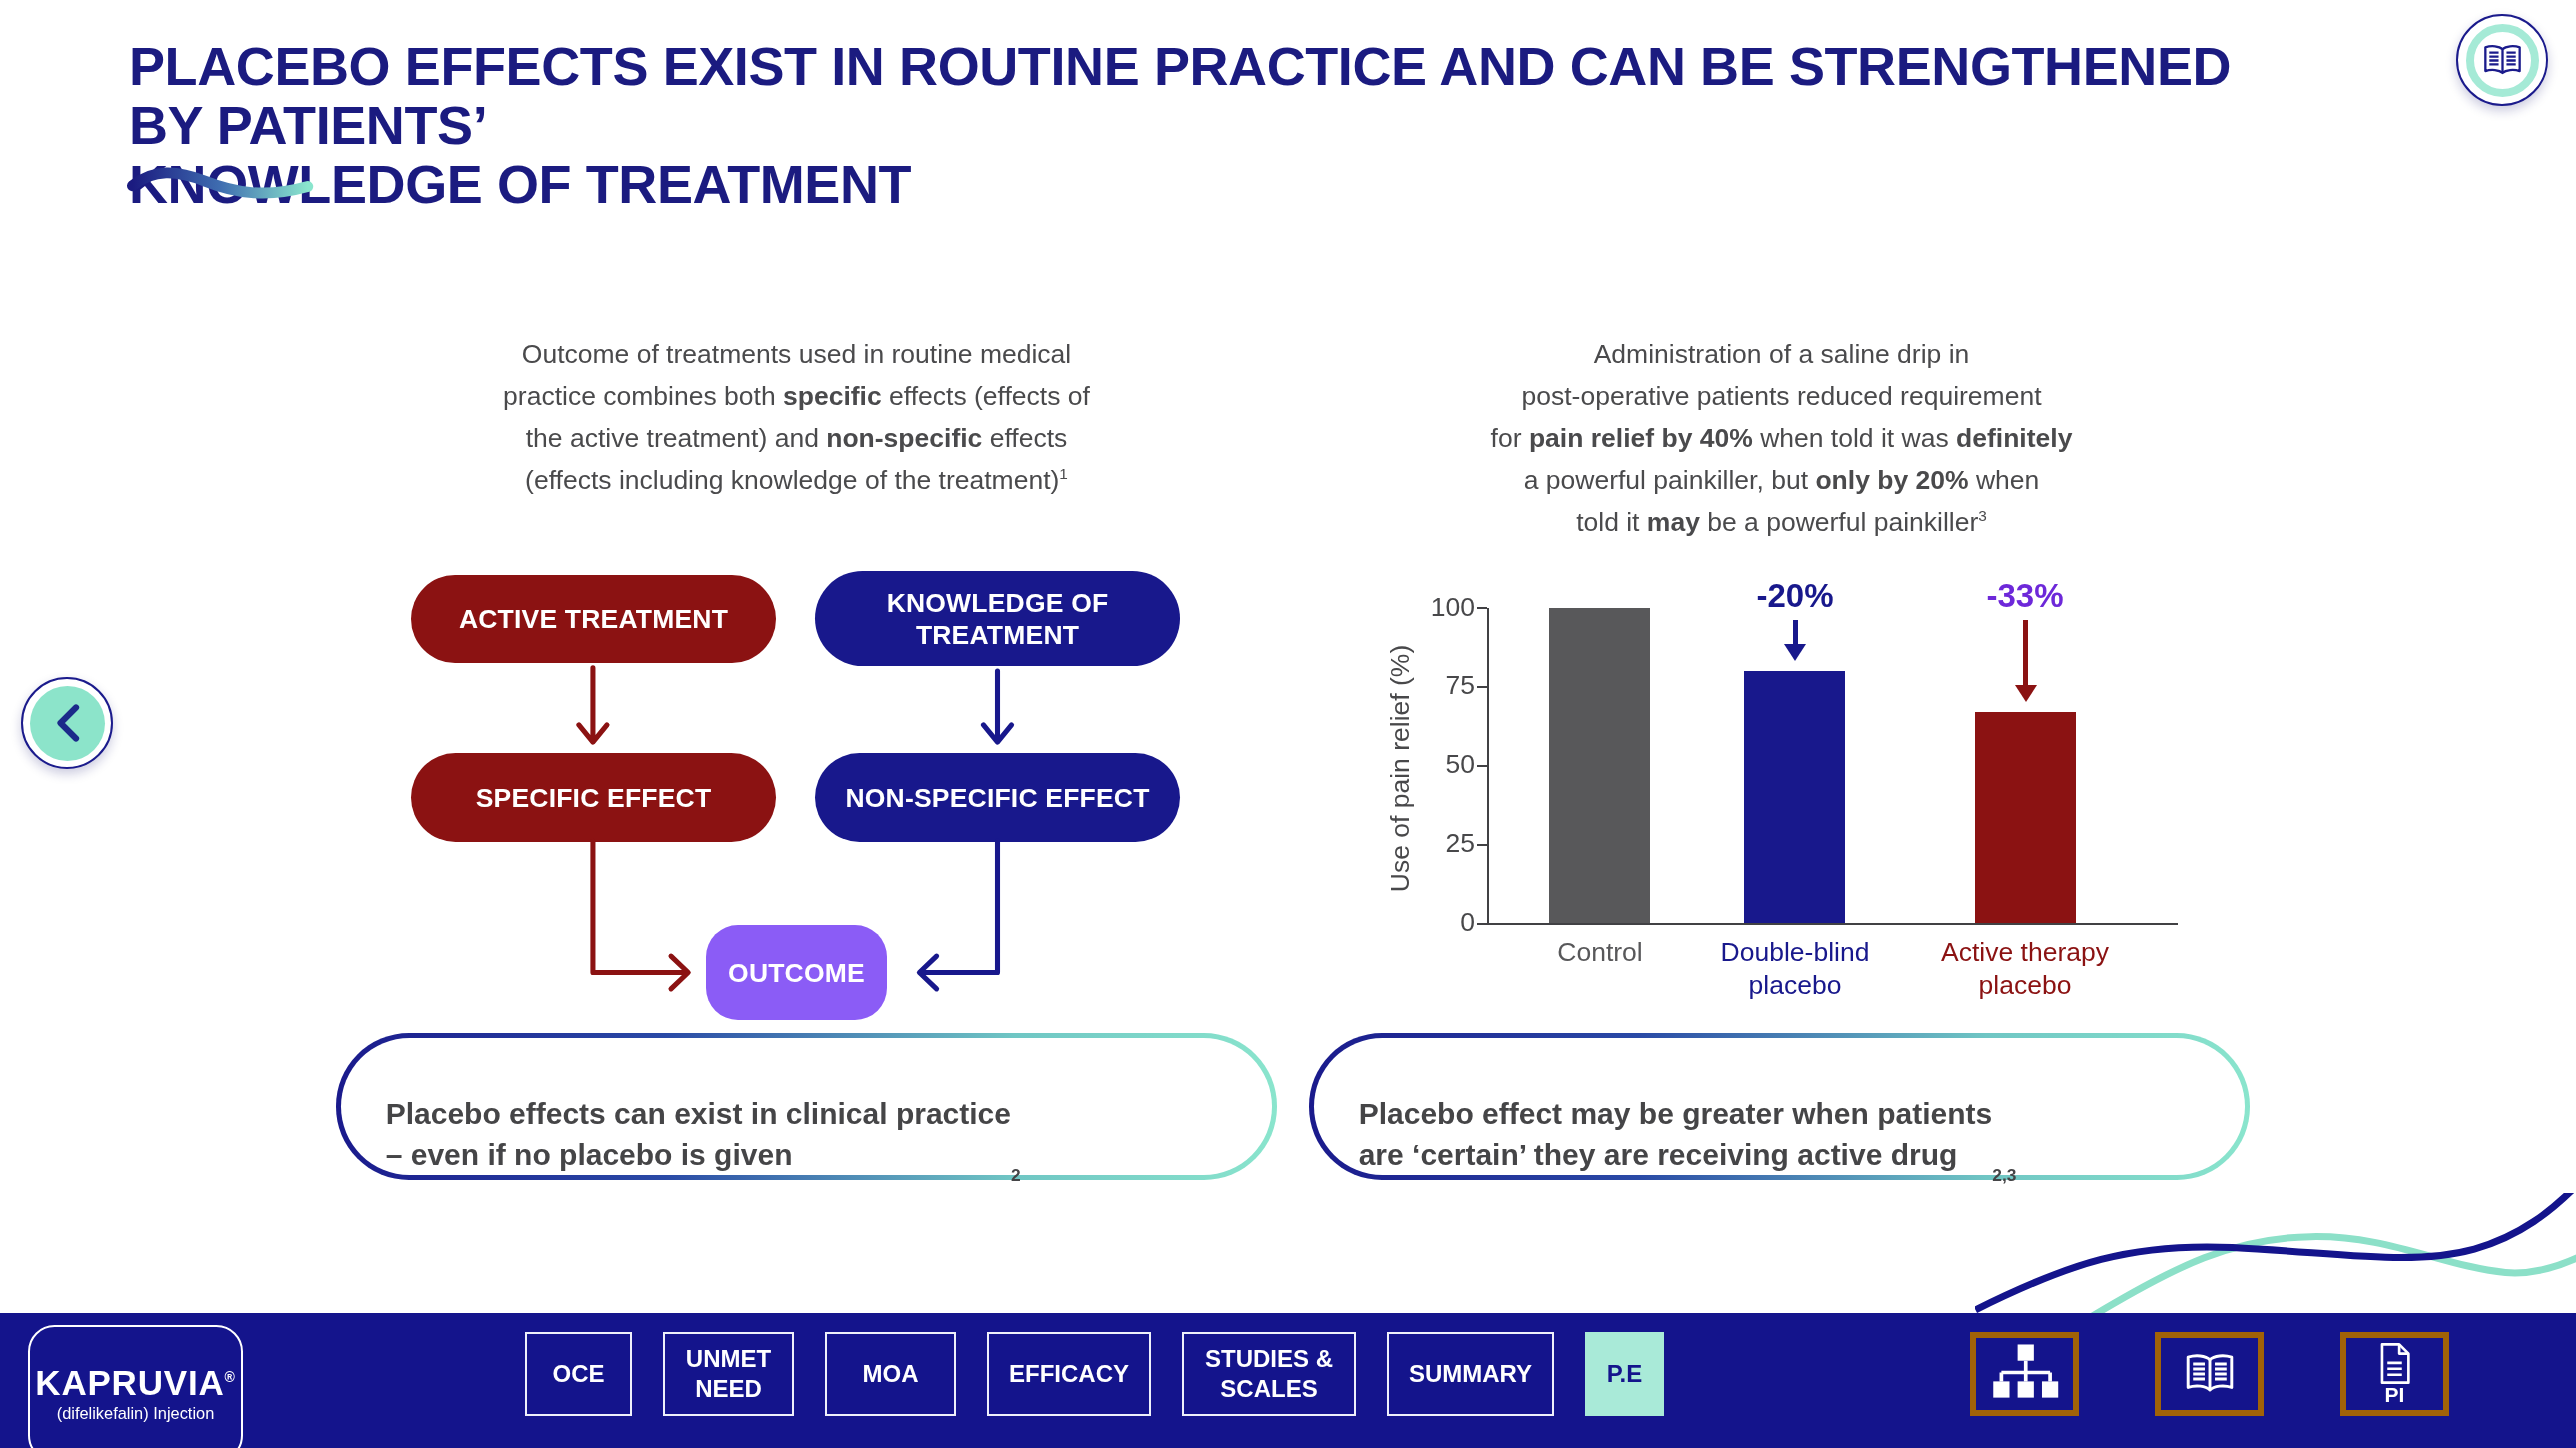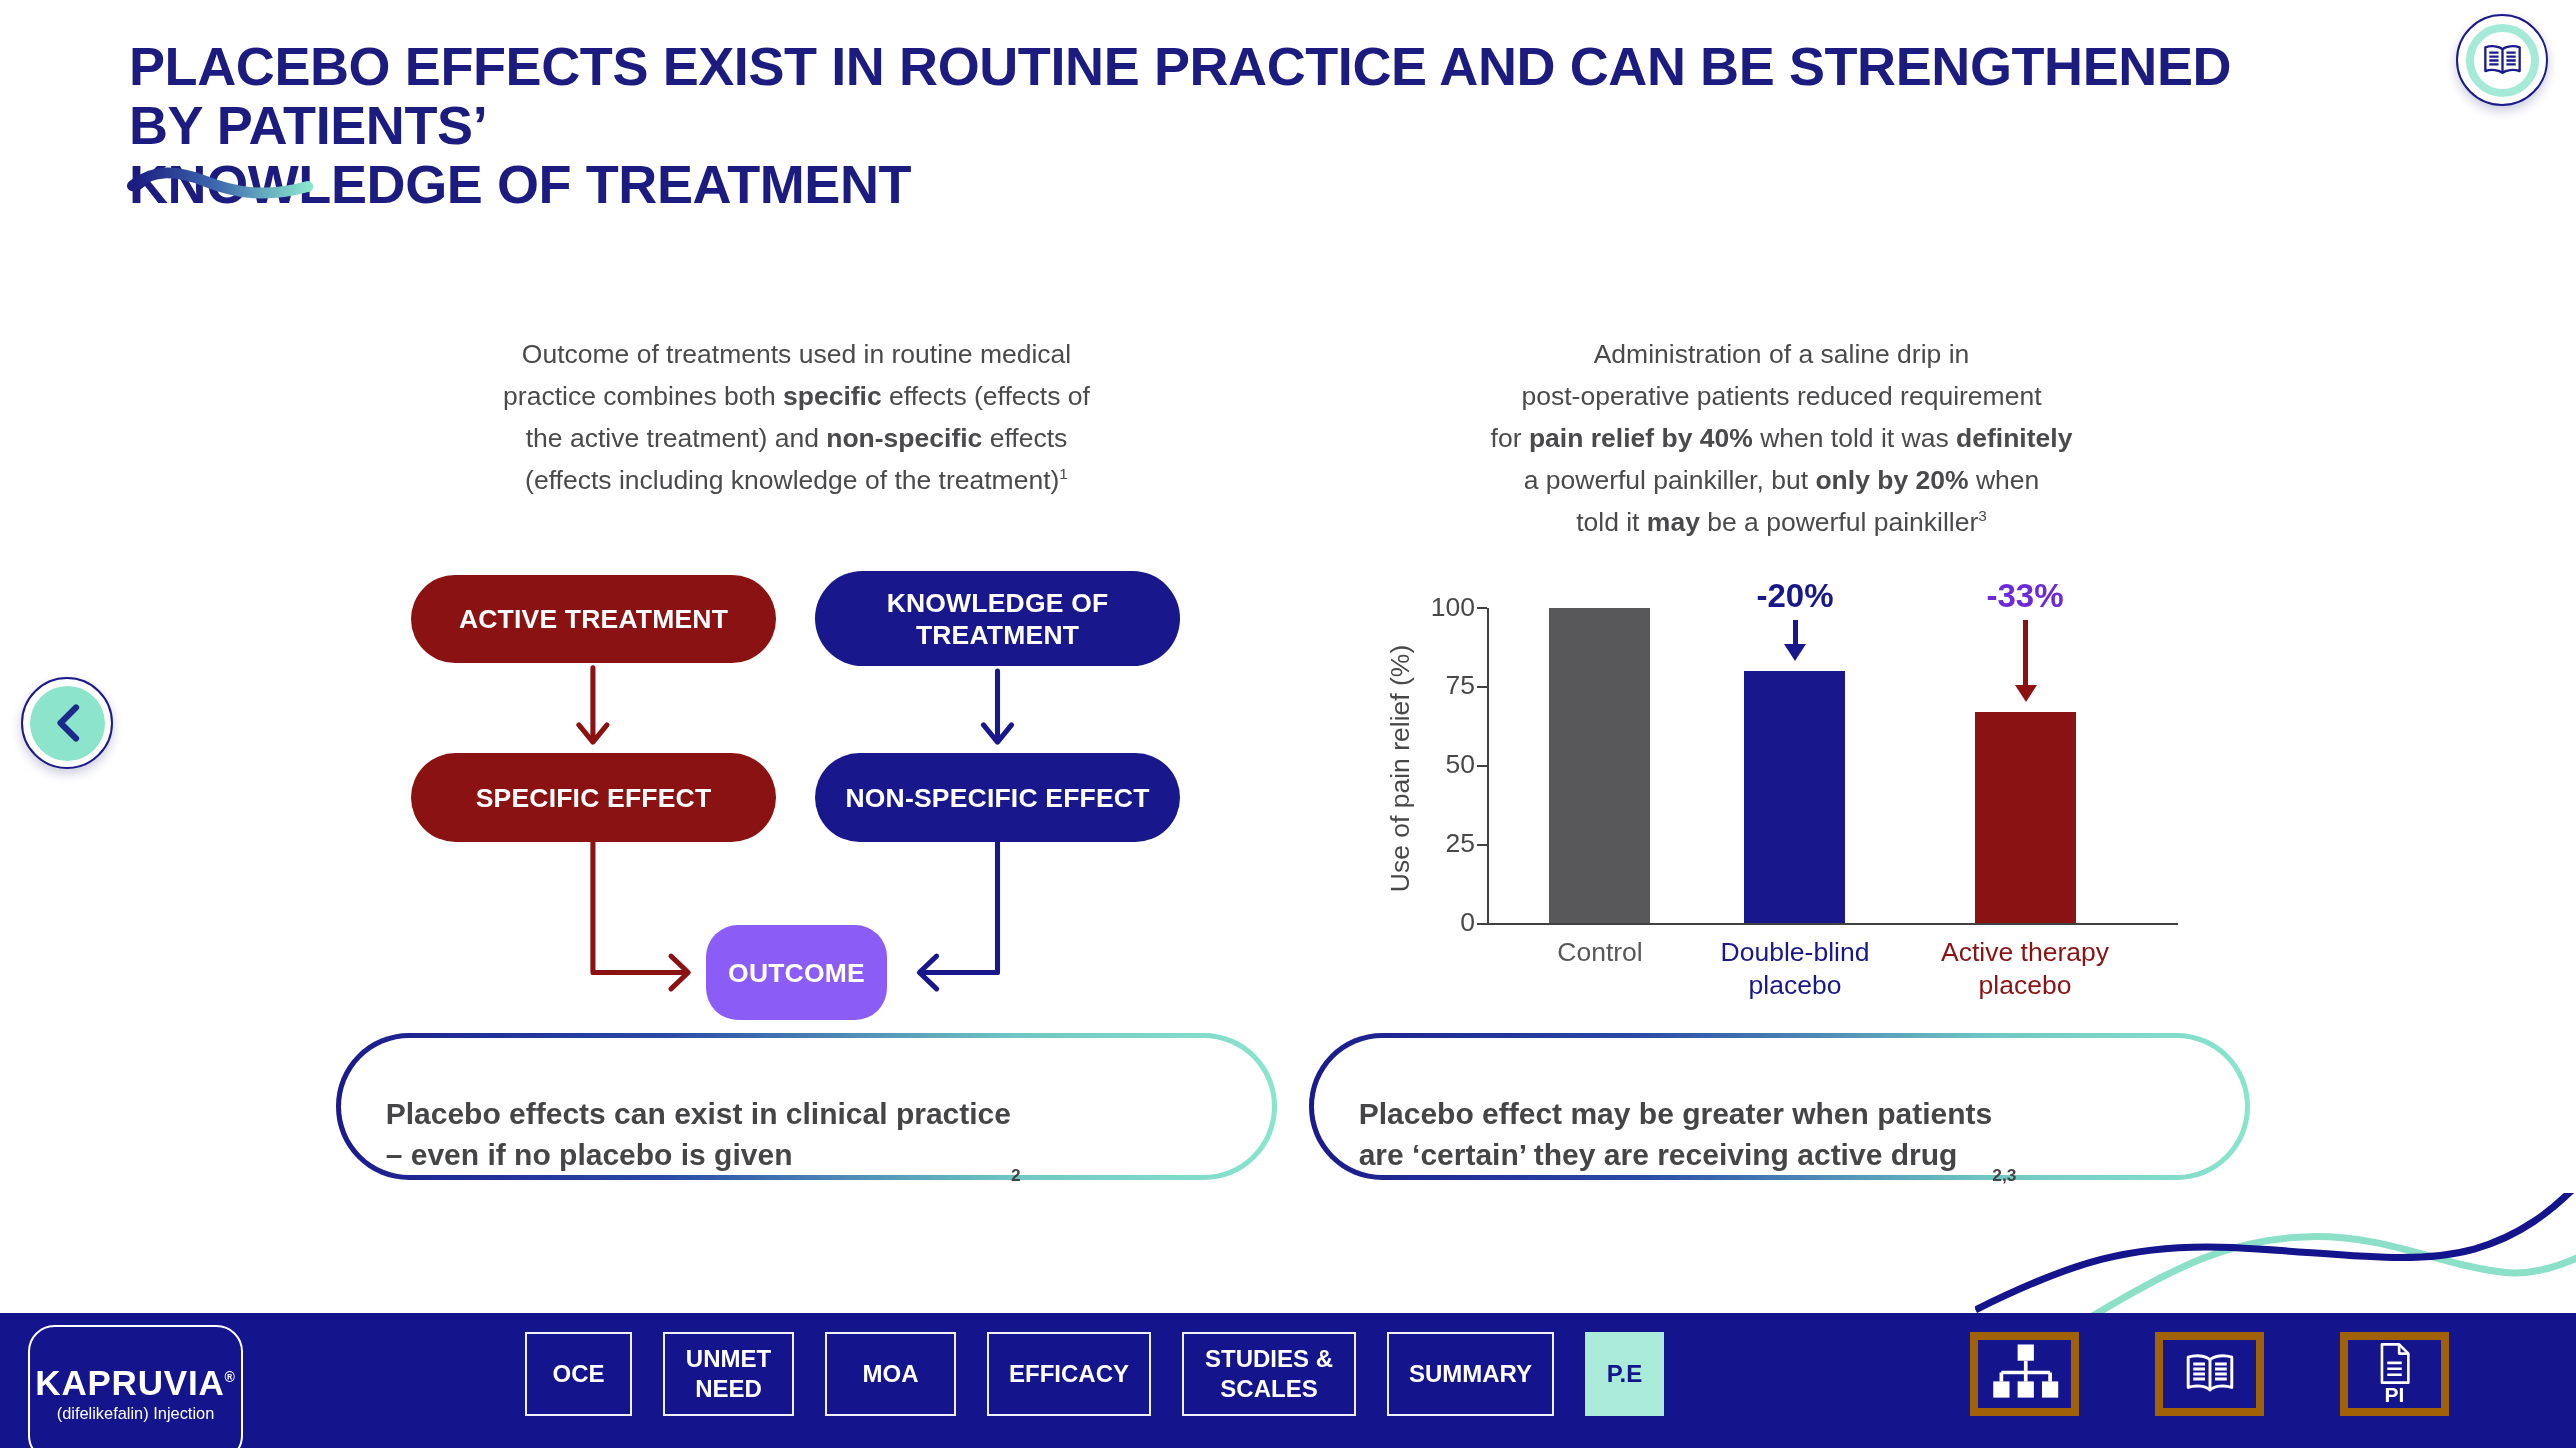--- a/index.html
+++ b/index.html
@@ -58,21 +58,21 @@
             justify-content:center;color:#fff;}
   .brand{font-size:35px;font-weight:700;letter-spacing:0.8px;line-height:37px;}
   .brand .reg{font-size:14px;}
   .brand-sub{font-size:16.4px;margin-top:3.1px;}
   #nav-items{left:525px;top:1332px;display:flex;gap:31px;}
   .nav-btn{border:2px solid #eef0fb;color:#fff;font-size:24px;font-weight:700;display:flex;
            align-items:center;justify-content:center;text-align:center;white-space:pre-line;
            line-height:30px;height:84px;box-sizing:border-box;}
   .nav-btn.active{background:#a9ead8;color:#14148c;border:none;}
   #nav-icons{left:1922px;top:1332px;display:flex;gap:28px;}
-  .icon-btn{width:109px;height:84px;border:8px solid #a16207;display:flex;flex-direction:column;
+  .icon-btn{width:109px;height:84px;border:6px solid #a16207;display:flex;flex-direction:column;
             align-items:center;justify-content:center;box-sizing:border-box;color:#fff;margin-left:48px;}
   .pi-label{font-size:21px;font-weight:700;line-height:22px;}
 </style>
 </head>
 <body>
 
 <div class="abs title">
   <div>PLACEBO EFFECTS EXIST IN ROUTINE PRACTICE AND CAN BE STRENGTHENED BY PATIENTS’</div>
   <div>KNOWLEDGE OF TREATMENT</div>
 </div>

